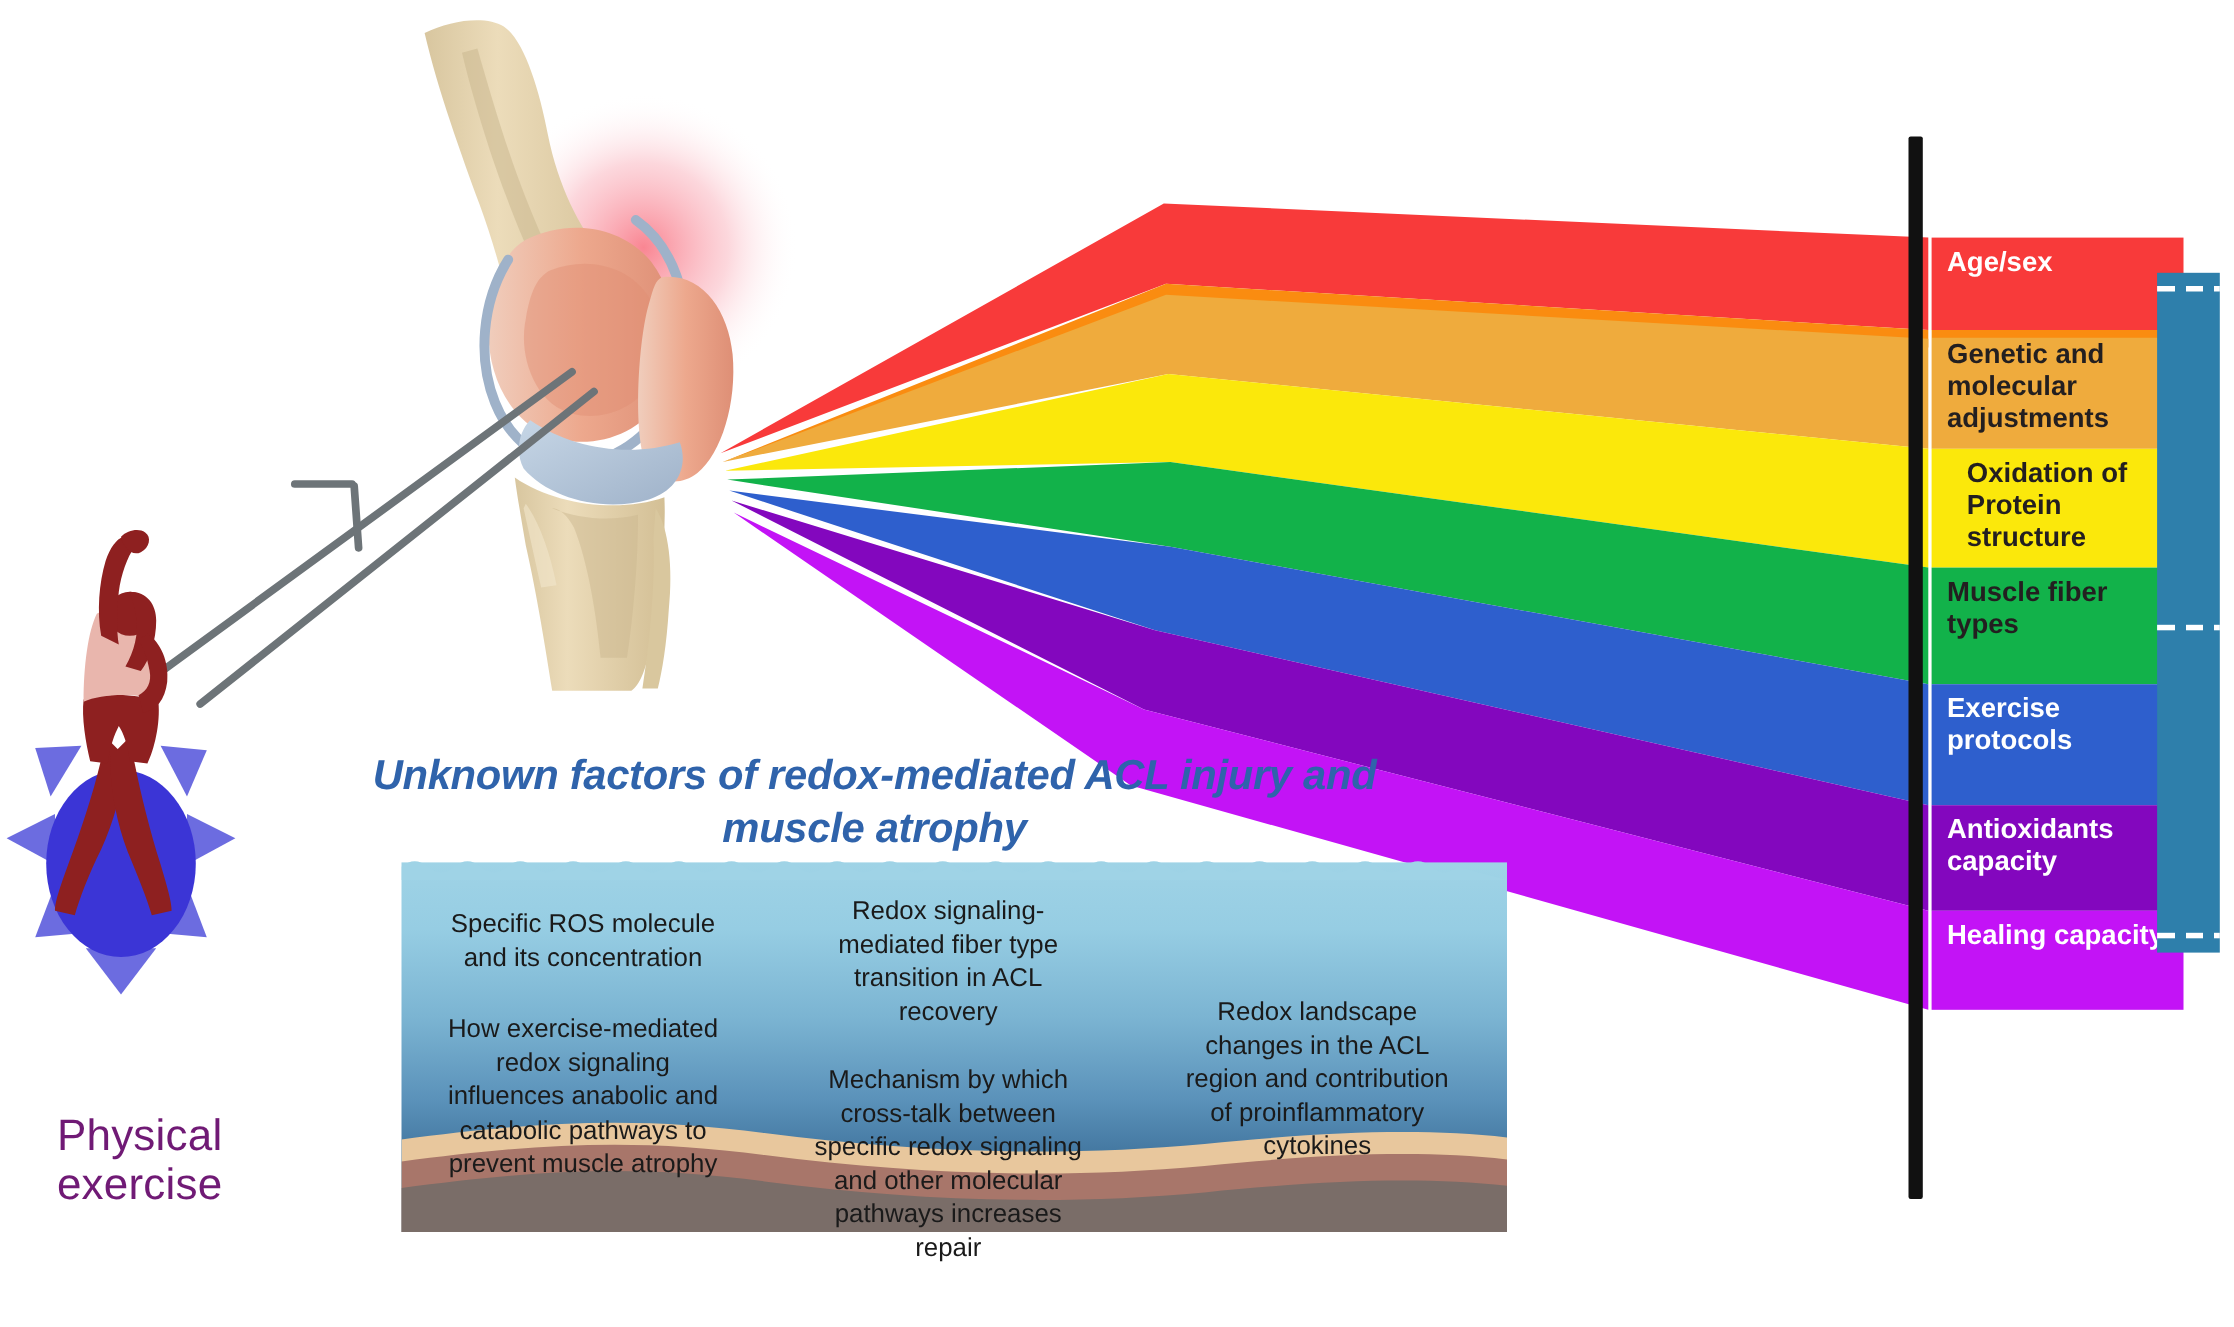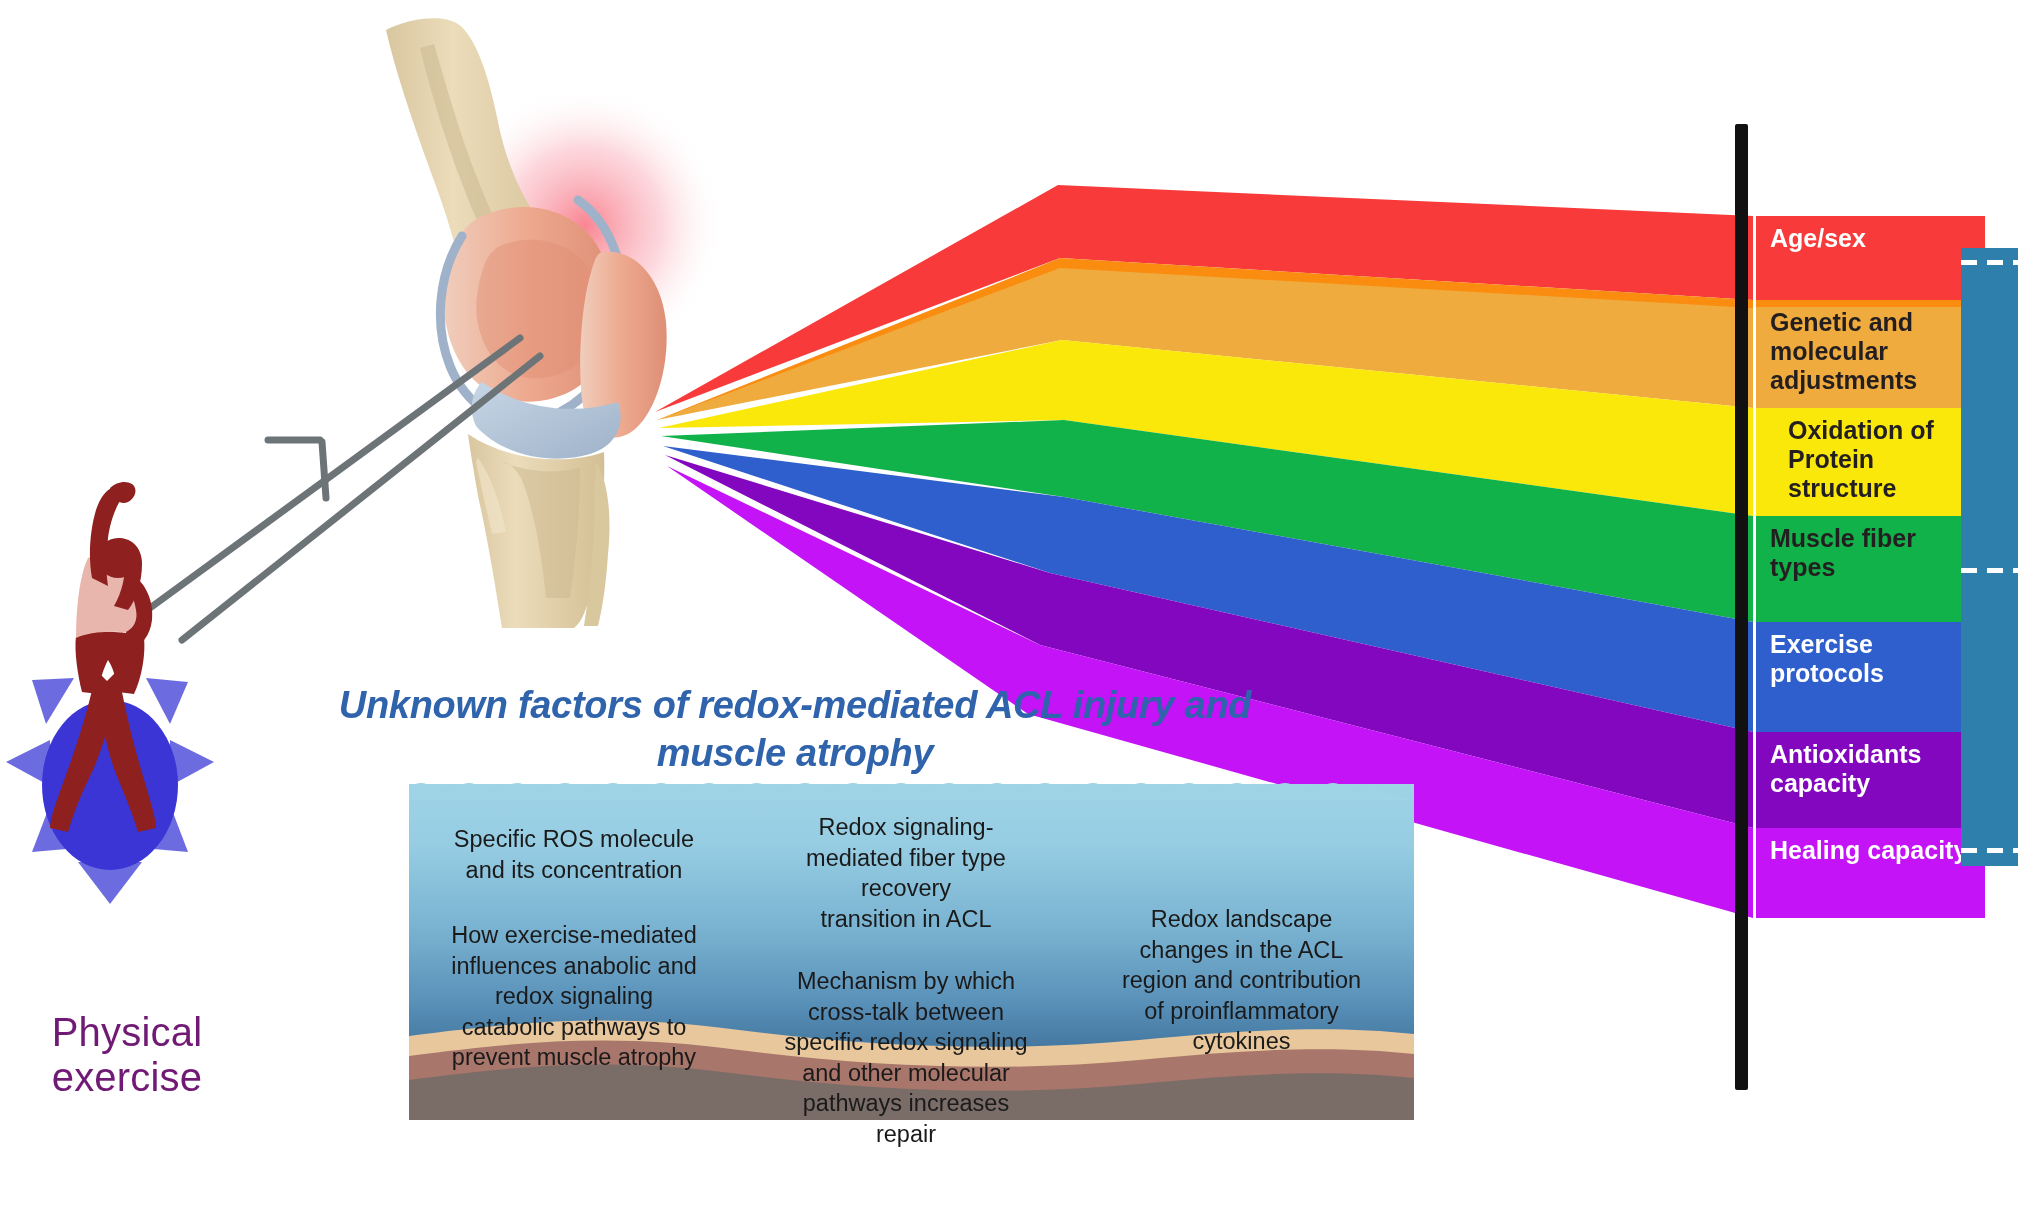--- a/index.html
+++ b/index.html
@@ -118,21 +118,20 @@
     letter-spacing: -0.3px;
   }
 
   
   #water-panel {
     position: absolute;
     left: 365px;
     top: 776px;
     width: 1005px;
     height: 344px;
-    margin-left: 44px;
   }
   #water-body {
     position: absolute;
     left: 0; top: 8px;
     width: 1005px; height: 336px;
     background: linear-gradient(to bottom,
       #9fd3e6 0%, #96cde3 18%, #7bb4d2 42%,
       #5b92ba 64%, #3b6e97 84%, #2f5c80 100%);
   }
   #water-surface { position:absolute; left:0; top:0; }
@@ -352,31 +351,31 @@
            C 850,72 930,70 1005,78 L 1005,120 L 0,120 Z"></path>
     </svg>
 
     <div class="water-text" style="left:0px; top:48px; width:330px;">
       <div>Specific ROS molecule</div>
       <div>and its concentration</div>
     </div>
 
     <div class="water-text" style="left:-10px; top:144px; width:350px;">
       <div>How exercise-mediated</div>
+      <div>redox signaling</div>
       <div>influences anabolic and</div>
-      <div>redox signaling</div>
       <div>catabolic pathways to</div>
       <div>prevent muscle atrophy</div>
     </div>
 
     <div class="water-text" style="left:332px; top:36px; width:330px;">
       <div>Redox signaling-</div>
       <div>mediated fiber type</div>
+      <div>transition in ACL</div>
       <div>recovery</div>
-      <div>transition in ACL</div>
     </div>
 
     <div class="water-text" style="left:332px; top:190px; width:330px;">
       <div>Mechanism by which</div>
       <div>cross-talk between</div>
       <div>specific redox signaling</div>
       <div>and other molecular</div>
       <div>pathways increases</div>
       <div>repair</div>
     </div>

